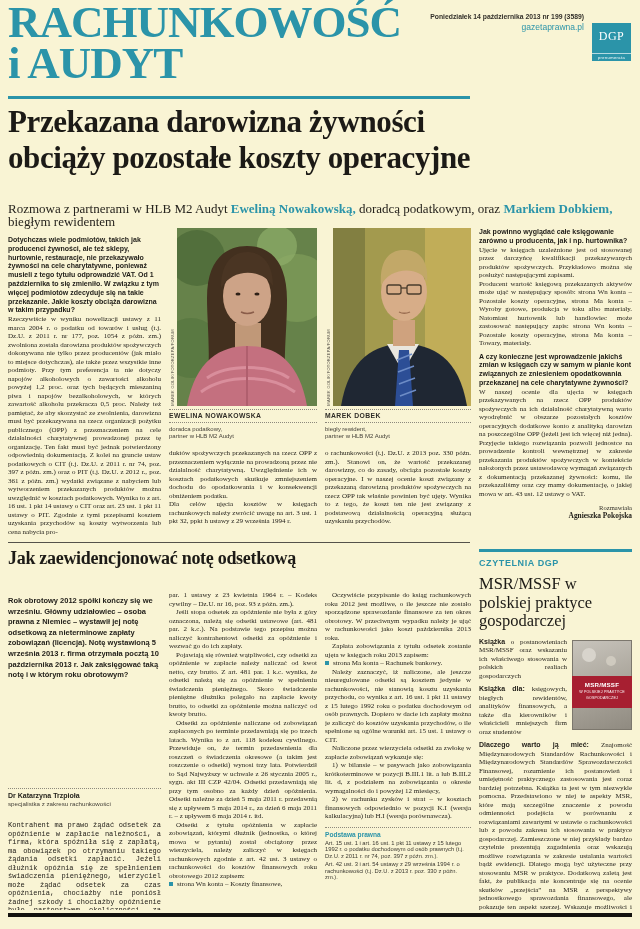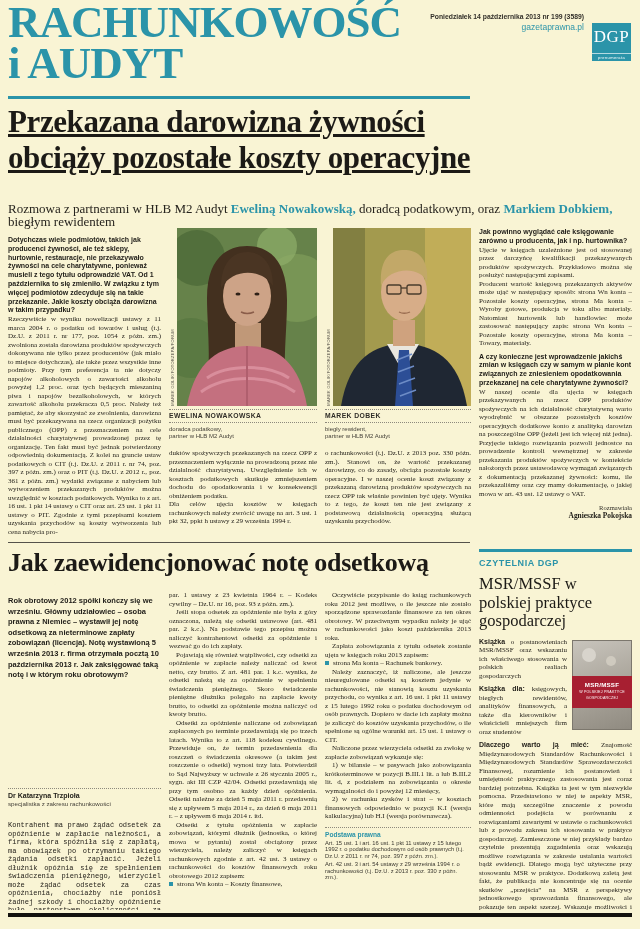--- a/index.html
+++ b/index.html
@@ -6,25 +6,25 @@
   body{width:640px;height:929px;background:#f9f4d4;font-family:"Liberation Serif",serif;color:#25221c;overflow:hidden;}
   #page{position:relative;width:640px;height:929px;background:#f9f4d4;}
 
   
   .masthead{position:absolute;left:8px;top:2px;color:#2b94a9;font-family:"Liberation Serif",serif;font-weight:bold;font-size:45px;line-height:41px;letter-spacing:-1px;}
   .masthead-rule{position:absolute;left:8px;top:96px;width:462px;height:3px;background:#2b94a9;}
   .issue{position:absolute;right:56px;top:13px;width:300px;text-align:right;font-family:"Liberation Sans",sans-serif;font-size:6.8px;color:#33302a;}
   .issue b{font-weight:bold;}
   .site{margin-top:2px;color:#2b94a9;font-size:8.5px;}
   .dgp{position:absolute;right:9px;top:23px;width:39px;height:38px;background:#2b94a9;}
-  .dgp .t{color:#fff;font-family:"Liberation Serif",serif;font-size:17px;line-height:27px;text-align:center;letter-spacing:.5px;}
+  .dgp .t{color:#fff;font-family:"Liberation Serif",serif;font-size:12px;line-height:27px;text-align:center;letter-spacing:.5px;}
   .dgp .sub{position:absolute;left:0;right:0;bottom:1px;text-align:center;color:#fff;font:4px "Liberation Sans",sans-serif;letter-spacing:.4px;border-top:1px solid rgba(255,255,255,.65);padding-top:1px;}
 
   
-  .a1-headline{position:absolute;left:8px;top:104px;width:628px;font-family:"Liberation Serif",serif;font-weight:bold;font-size:31px;line-height:36px;letter-spacing:-.4px;color:#1c1a16;text-decoration:underline;}
+  .a1-headline{position:absolute;left:8px;top:104px;width:628px;font-family:"Liberation Serif",serif;font-weight:bold;font-size:31px;line-height:36px;letter-spacing:-.4px;color:#1c1a16;}
   .a1-headline span{display:block;}
   .a1-lead{position:absolute;left:8px;top:202px;width:628px;font-size:13px;line-height:13px;color:#26231d;}
   .teal{color:#2b94a9;font-weight:bold;}
 
   .col{position:absolute;overflow:hidden;}
   .a1c1{left:8px;top:236px;width:153px;height:314px;}
   .a1c2{left:169px;top:228px;width:148px;height:314px;}
   .a1c3{left:325px;top:228px;width:146px;height:314px;}
   .a1c4{left:479px;top:228px;width:153px;height:314px;}
 
@@ -42,21 +42,21 @@
   .credit{position:absolute;left:-7px;bottom:0;writing-mode:vertical-rl;transform:rotate(180deg);font:4px "Liberation Sans",sans-serif;color:#57534a;letter-spacing:.3px;}
   .capname{margin-top:3px;border-top:1px dotted #8d897c;border-bottom:1px dotted #8d897c;padding:2px 0 3px;font:bold 6.8px "Liberation Sans",sans-serif;letter-spacing:.4px;color:#2f2c27;}
   .caprole{margin-top:3px;font:6px "Liberation Sans",sans-serif;line-height:7.2px;color:#46423a;}
   .after-cap{margin-top:9px;}
 
   .signoff{margin-top:6px;text-align:right;font-family:Liberation Serif, serif;font-size:6.6px;color:#33302a;}
   .signoff .name{font-weight:bold;font-size:7.4px;color:#1e1c17;}
 
   
   .a2-divider{position:absolute;left:8px;top:542px;width:462px;height:1px;background:#55524a;}
-  .a2-headline{position:absolute;left:8px;top:548px;width:462px;font-family:"Liberation Serif",serif;font-weight:bold;font-size:26px;letter-spacing:-.3px;color:#1c1a16;}
+  .a2-headline{position:absolute;left:8px;top:548px;width:462px;font-family:"Liberation Serif",serif;font-weight:bold;font-size:18px;letter-spacing:-.3px;color:#1c1a16;}
   .a2c1{left:8px;top:596px;width:153px;height:106px;}
   .a2intro{font-family:"Liberation Sans",sans-serif;font-weight:bold;font-size:7.5px;line-height:10.6px;color:#1e1c17;}
   .expert{left:8px;top:788px;width:153px;height:122px;}
   .expert-head{border-top:1px dotted #8d897c;padding-top:3px;}
   .expert-name{font:bold 7px "Liberation Sans",sans-serif;color:#1e1c17;}
   .expert-role{font:6.2px "Liberation Sans",sans-serif;color:#46423a;margin-top:1px;}
   .expert-body{margin-top:14px;font-family:Liberation Mono, monospace;}
   .a2c2{left:169px;top:591px;width:148px;height:318px;}
   .a2c3{left:325px;top:591px;width:146px;height:318px;}
 

